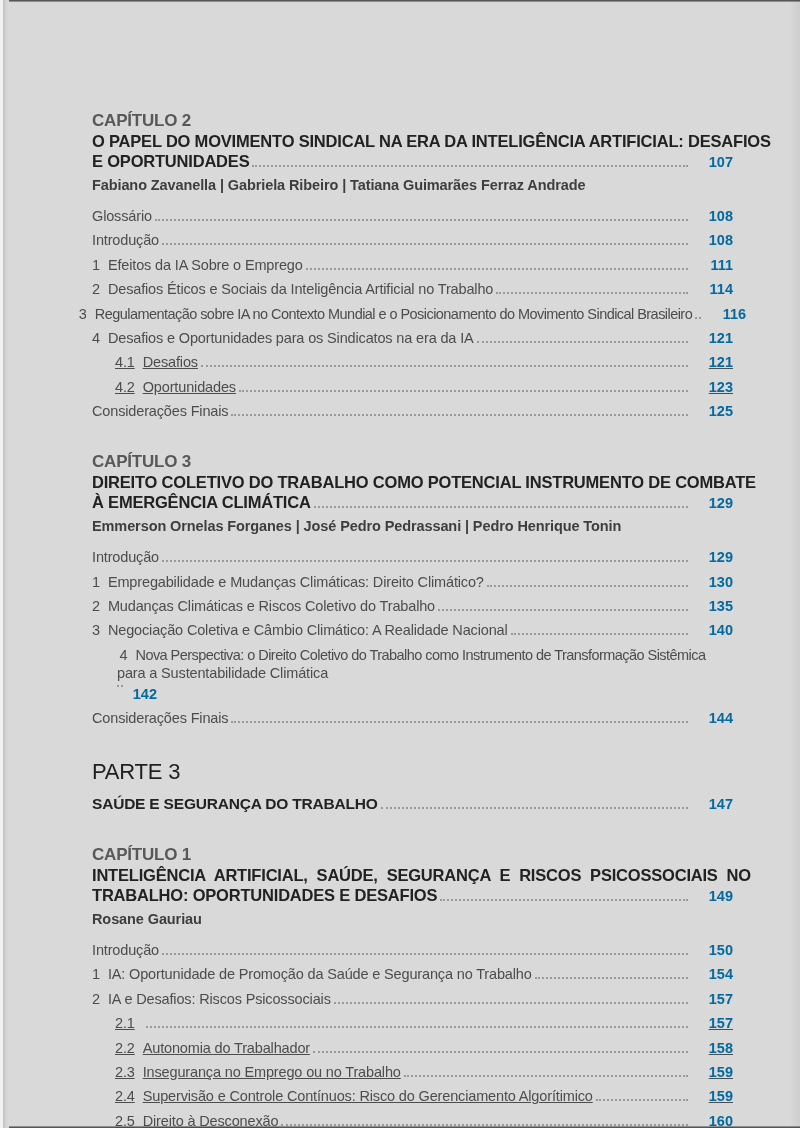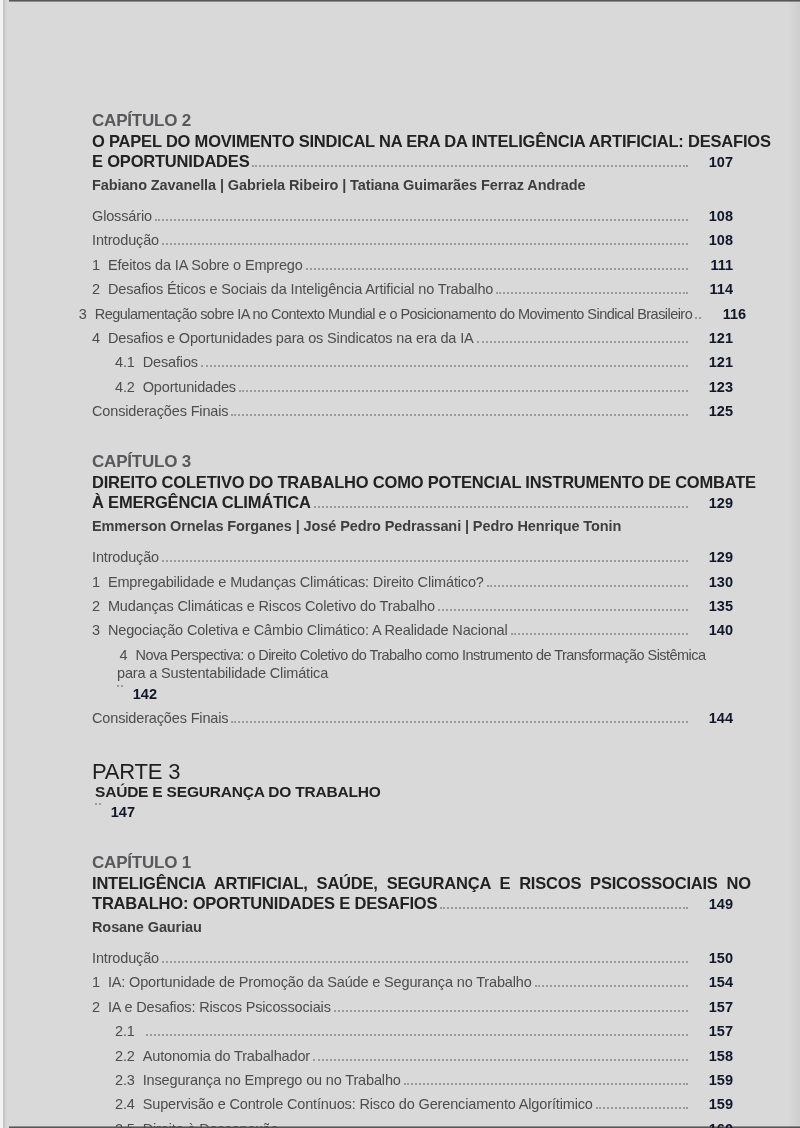--- a/index.html
+++ b/index.html
@@ -48,38 +48,38 @@
     font-size:14.5px;line-height:18px;font-weight:700;color:#3e3e3e;
     letter-spacing:-0.1px;
   }
 
   .toc-row{
     display:flex;align-items:baseline;
     font-size:14.5px;line-height:15px;
     color:#4d4d4d;letter-spacing:-0.15px;
   }
   .title-row{margin-top:0;}
-  .part-title-row{margin-top:0;flex-direction:column;}
+  .part-title-row{margin-top:12px;}
   .entries{margin-top:15px;}
   .entries .toc-row{margin-top:9.4px;justify-content:center;}
   .entries .toc-row:first-child{margin-top:0;}
 
-  .ind1{padding-left:23px;}
+  .ind1{padding-left:23px;text-decoration:underline;}
   .cont{padding-left:22px;margin-top:3px !important;flex-direction:column;}
   .tight .text{letter-spacing:-0.55px;}
 
   .num{margin-right:8px;flex:none;}
   .text{white-space:nowrap;flex:none;}
   .leader{
     flex:1 1 auto;min-width:6px;height:4px;margin:0 5px 0 3px;
     border-bottom:2px dotted #9a9a9a;
   }
   .pnum{
     flex:none;width:40px;text-align:right;
-    font-weight:700;color:#0f172a;letter-spacing:0;
+    font-weight:700;color:#0369a1;letter-spacing:0;
   }
   .title-row .pnum, .part-title-row .pnum{font-size:14.5px;}
 </style>
 </head>
 <body>
 
 <div class="scan-edge-top"></div>
 <div class="scan-edge-bottom"></div>
 <div class="scan-edge-left"></div>
 <div class="scan-edge-right"></div>

